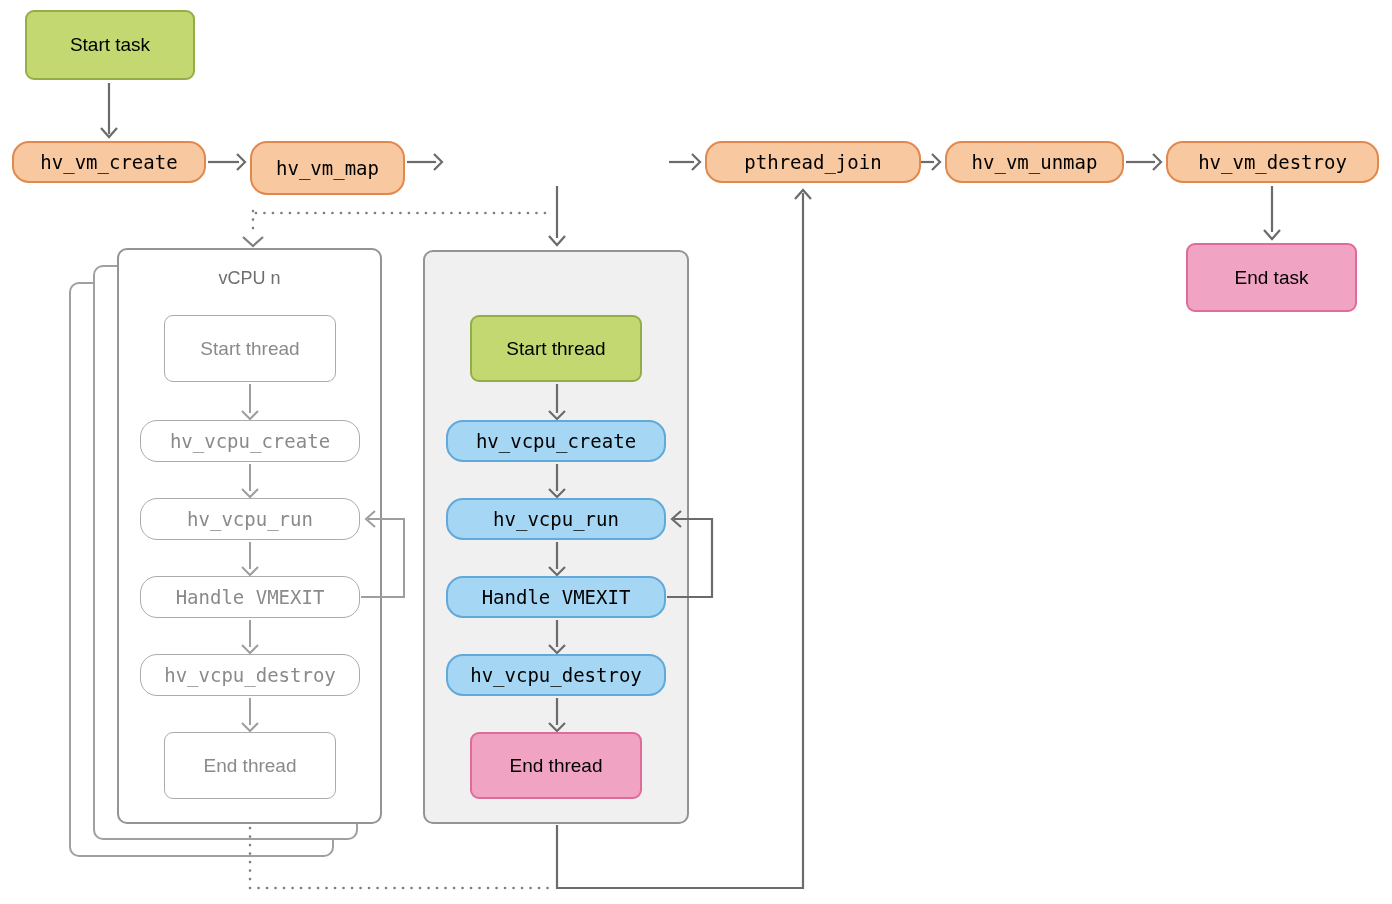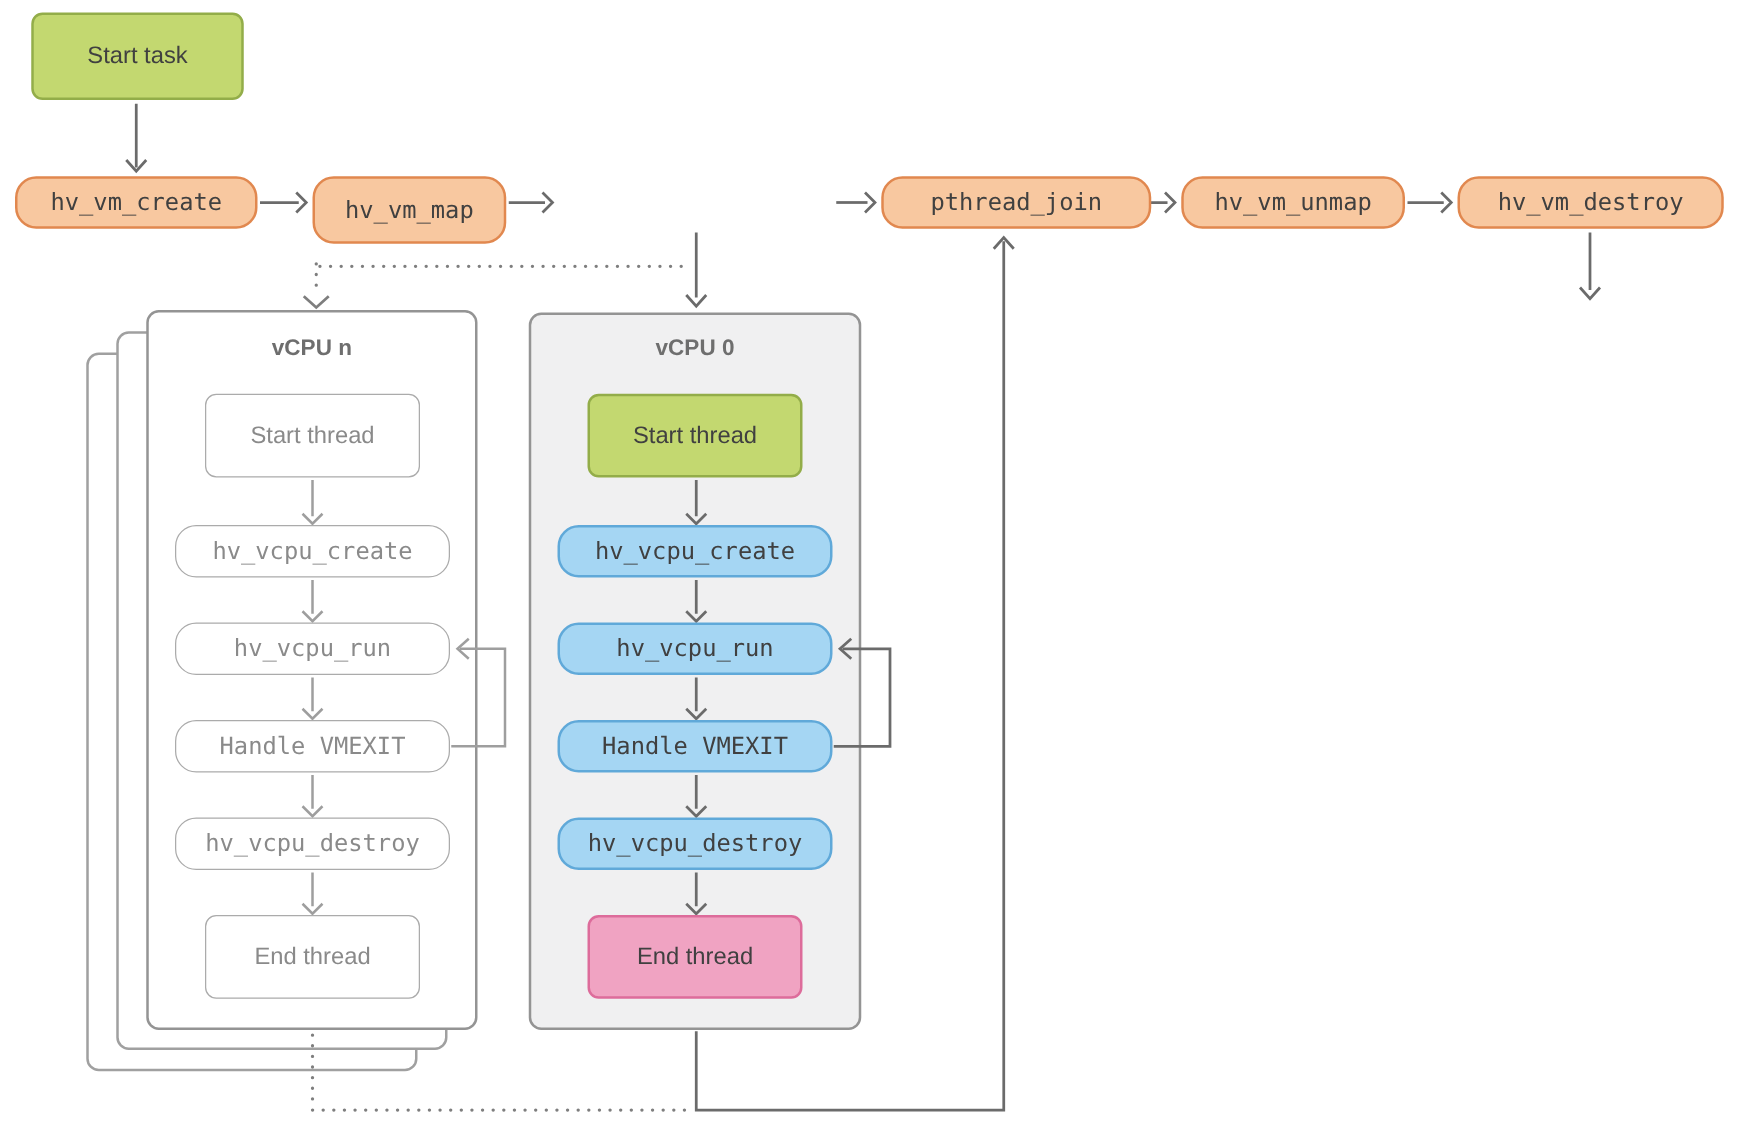--- a/index.html
+++ b/index.html
@@ -3,41 +3,41 @@
 <meta charset="utf-8">
 <style>
   html,body { margin:0; padding:0; background:#ffffff; }
   .canvas {
     position:relative; width:1392px; height:904px; background:#ffffff;
     font-family:"Liberation Sans", sans-serif; overflow:hidden;
   }
   .node {
     position:absolute; box-sizing:border-box;
     display:flex; align-items:center; justify-content:center;
-    border-radius:9px; font-size:19px; color:#404040; text-align:center;
+    border-radius:9px; font-size:19px; color:#000000; text-align:center;
     white-space:nowrap;
   }
   .sans { font-family:"Liberation Sans", sans-serif; }
   .mono { font-family:"DejaVu Sans Mono","Liberation Mono",monospace; font-size:19px;border-radius:17px; }
   .green  { background:#c3d870; border:2px solid #93ad49; }
   .orange { background:#f8c8a0; border:2px solid #e1884f; }
   .blue   { background:#a5d6f3; border:2px solid #60a9d9; }
   .pink   { background:#f0a3c2; border:2px solid #dd6c9b; }
   .ghost  { background:#ffffff; border:1.6px solid #ababab; color:#8a8a8a; }
   .container-box {
     position:absolute; box-sizing:border-box; border:2px solid #949494;
     border-radius:10px; background:#ffffff;
   }
   .container-box.filled { background:#f0f0f1; }
   .layer {
     position:absolute; box-sizing:border-box; border:2px solid #a0a0a0;
     border-radius:10px; background:#ffffff;
   }
   .vtitle {
-    position:absolute; font-weight:bold; font-size:18px; color:#6e6e6e;
+    position:absolute; font-weight:normal; font-size:18px; color:#6e6e6e;
     text-align:center;
   }
   svg.wires { position:absolute; left:0; top:0; }
 </style>
 </head>
 <body>
 
 <div class="canvas">
 
   <div class="layer" style="left:69px;top:282px;width:265px;height:575px"></div>
@@ -145,20 +145,23 @@
   <div class="node orange mono" style="left:705px;top:141px;width:216px;height:42px">
       <span>pthread_join</span>
     </div>
   <div class="node orange mono" style="left:1166px;top:141px;width:213px;height:42px">
       <span>hv_vm_destroy</span>
     </div>
   <div class="node orange mono" style="left:945px;top:141px;width:179px;height:42px">
       <span>hv_vm_unmap</span>
     </div>
 
+  <div class="node pink sans" style="left:1186px;top:243px;width:171px;height:69px">
+      <span>End task</span>
+    </div>
 
   <div class="vtitle" style="left:117px;top:268px;width:265px">vCPU n</div>
   <div class="node ghost sans" style="left:164px;top:315px;width:172px;height:67px">
       <span>Start thread</span>
     </div>
   <div class="node ghost mono" style="left:140px;top:420px;width:220px;height:42px">
       <span>hv_vcpu_create</span>
     </div>
   <div class="node ghost mono" style="left:140px;top:498px;width:220px;height:42px">
       <span>hv_vcpu_run</span>
@@ -166,21 +169,20 @@
   <div class="node ghost mono" style="left:140px;top:576px;width:220px;height:42px">
       <span>Handle VMEXIT</span>
     </div>
   <div class="node ghost mono" style="left:140px;top:654px;width:220px;height:42px">
       <span>hv_vcpu_destroy</span>
     </div>
   <div class="node ghost sans" style="left:164px;top:732px;width:172px;height:67px">
       <span>End thread</span>
     </div>
 
-  <div class="vtitle" style="left:423px;top:268px;width:266px">vCPU 0</div>
   <div class="node green sans" style="left:470px;top:315px;width:172px;height:67px">
       <span>Start thread</span>
     </div>
   <div class="node blue mono" style="left:446px;top:420px;width:220px;height:42px">
       <span>hv_vcpu_create</span>
     </div>
   <div class="node blue mono" style="left:446px;top:498px;width:220px;height:42px">
       <span>hv_vcpu_run</span>
     </div>
   <div class="node blue mono" style="left:446px;top:576px;width:220px;height:42px">

